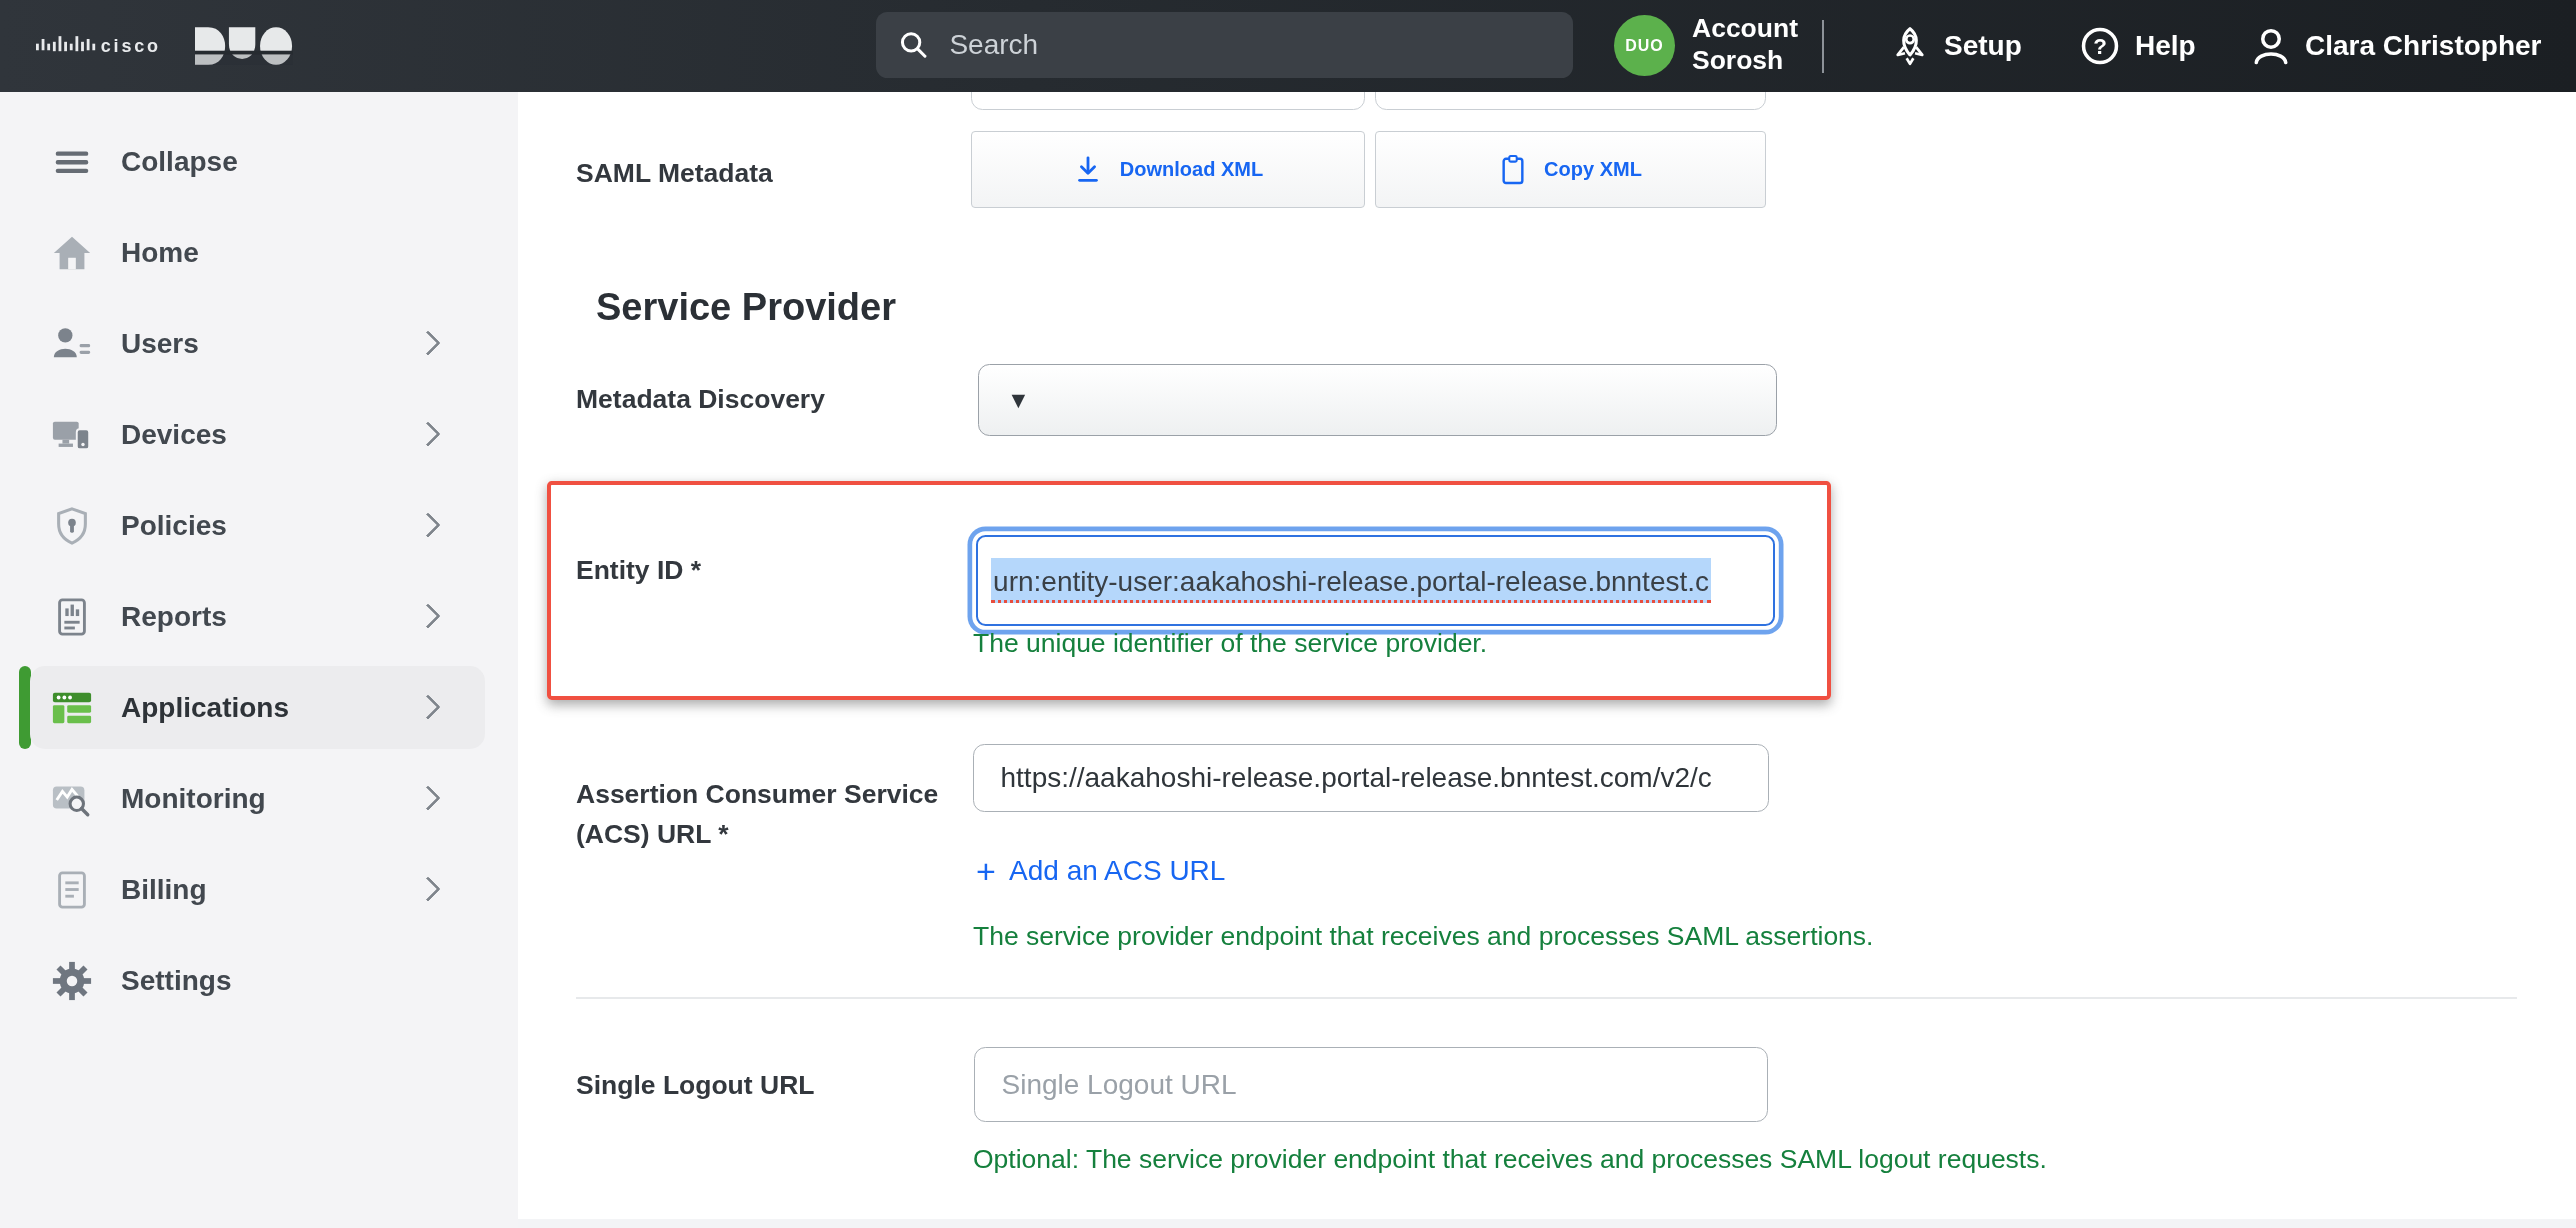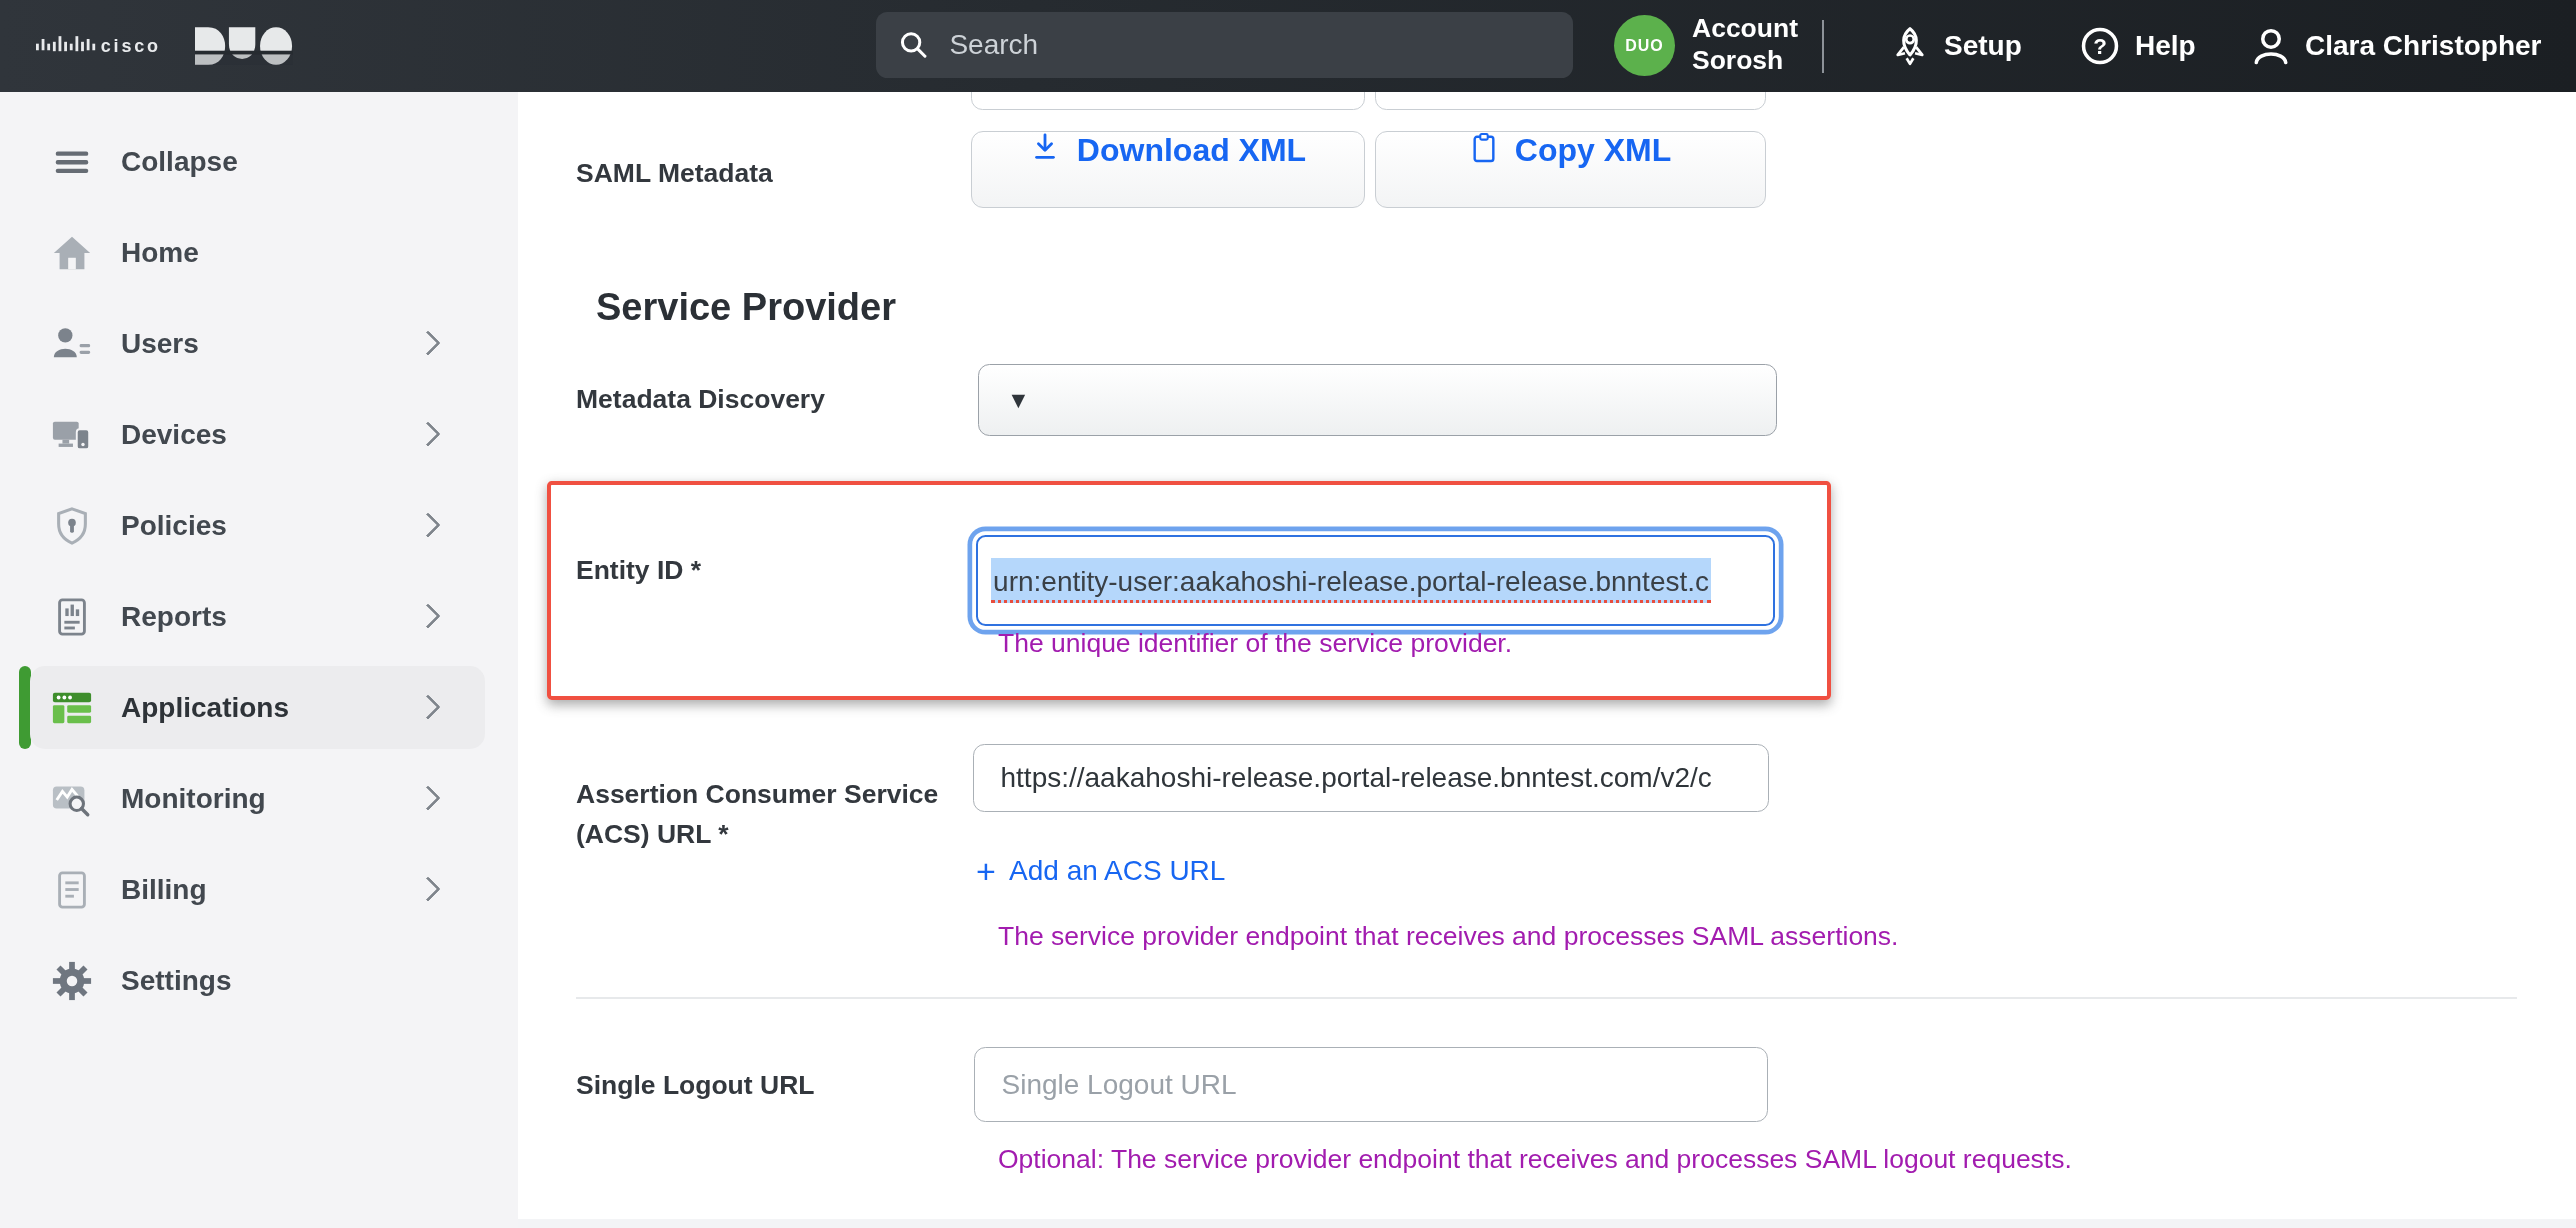--- a/index.html
+++ b/index.html
@@ -35,24 +35,24 @@
   .side-row .ico{width:42px;height:42px;flex:0 0 42px;display:flex;align-items:center;justify-content:center;z-index:2;}
   .side-row .lbl{margin-left:28px;font-size:28px;font-weight:bold;color:#42484f;z-index:2;}
   .side-row.active .lbl{color:#2e3338;}
   .chev{position:absolute;right:81px;top:50%;width:15px;height:15px;margin-top:-9.5px;z-index:2;
         border-right:3.8px solid #7f858c;border-top:3.8px solid #7f858c;transform:rotate(45deg);border-radius:1.9px;}
   .pill{position:absolute;left:30px;right:33px;top:3.8px;bottom:3.8px;background:#ececee;border-radius:15px;z-index:1;}
   .accent{position:absolute;left:19px;top:3.8px;bottom:3.8px;width:12.3px;background:#3f9b33;border-radius:7.6px;z-index:1;}
 
   
   .f-label{position:absolute;font-size:26.5px;font-weight:bold;color:#33383e;}
-  .help{position:absolute;font-size:26.5px;color:#a21caf;margin-left:25px;}
-  .btn{position:absolute;display:flex;justify-content:center;gap:17px;
-       background:linear-gradient(#ffffff,#f3f4f5);border:1.9px solid #c9ced3;border-radius:12px;
-       color:#1766f2;font-size:32px;font-weight:bold;cursor:pointer;box-sizing:border-box;}
+  .help{position:absolute;font-size:26.5px;color:#15803d;}
+  .btn{position:absolute;display:flex;align-items:center;justify-content:center;gap:17px;
+       background:linear-gradient(#ffffff,#f3f4f5);border:1.9px solid #c9ced3;border-radius:4px;
+       color:#1766f2;font-size:20px;font-weight:bold;cursor:pointer;box-sizing:border-box;}
   .partial{position:absolute;height:62px;background:#fff;border:1.9px solid #c9ced3;border-radius:11.4px;z-index:1;box-sizing:border-box;}
   .heading{position:absolute;font-size:38px;font-weight:bold;color:#2b3036;}
   .dropdown{position:absolute;left:978px;top:364px;width:799px;height:72px;box-sizing:border-box;
             background:linear-gradient(#ffffff,#eef0f1);border:1.9px solid #9ba1a8;border-radius:11.4px;
             display:flex;align-items:center;padding:0 28px;cursor:pointer;}
   .dropdown .val{font-size:28px;color:#2f353a;flex:1;}
   .dropdown .caret{font-size:23px;color:#2f353b;}
   .annotation{position:absolute;left:547px;top:481px;width:1284px;height:219px;box-sizing:border-box;
               border:4.7px solid #f05041;border-radius:4.7px;box-shadow:0 4.7px 11.4px rgba(70,70,70,0.45);z-index:3;}
   .entity-input{position:absolute;left:976px;top:535px;width:799px;height:91px;box-sizing:border-box;z-index:4;

